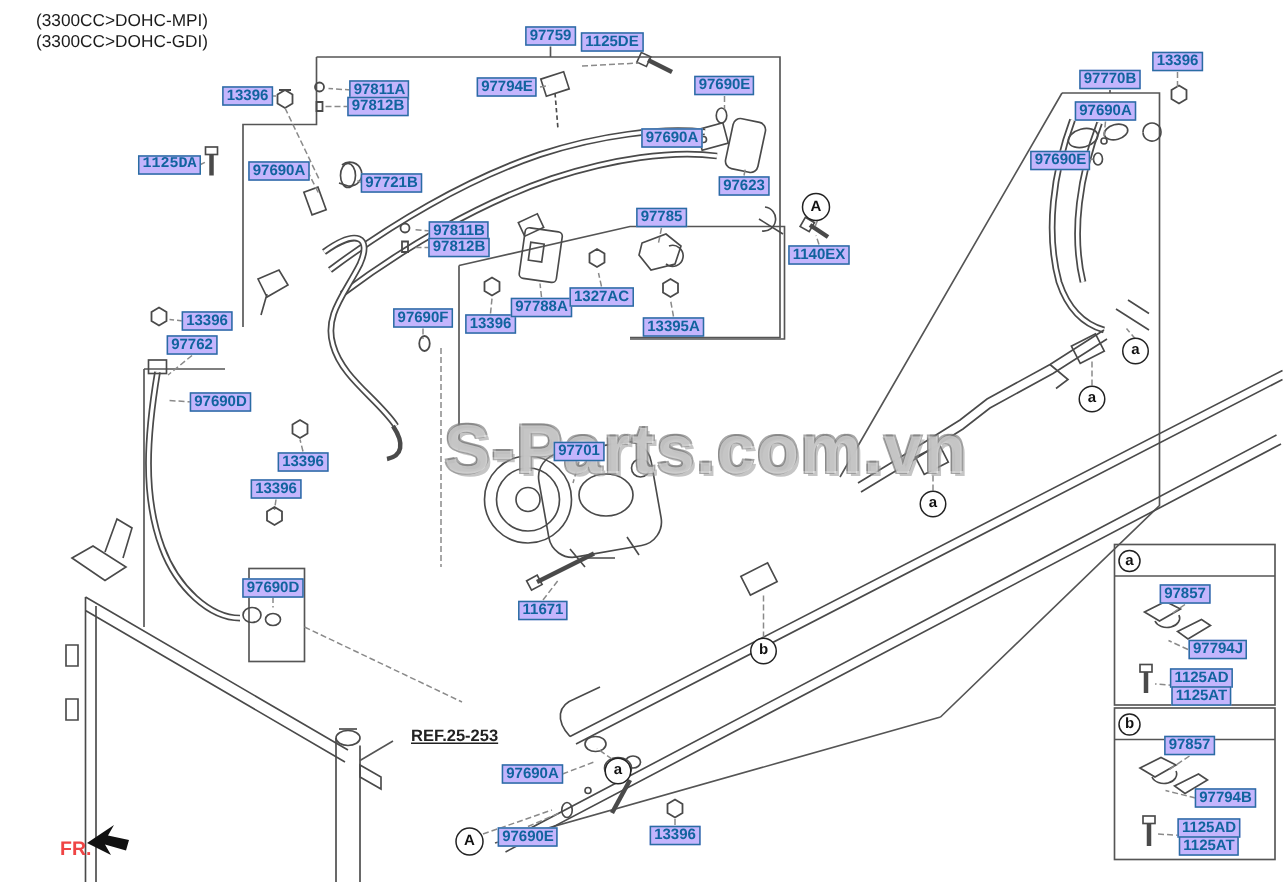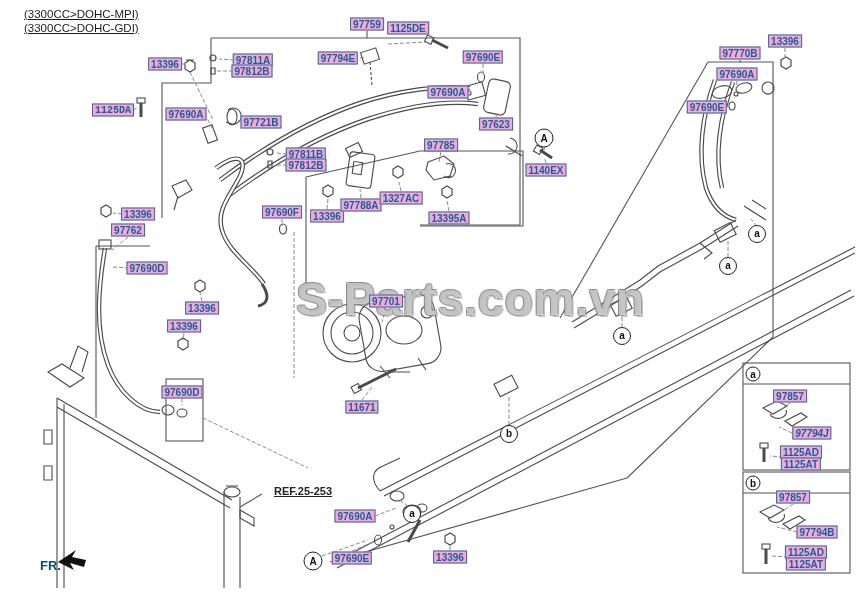--- a/index.html
+++ b/index.html
@@ -1,35 +1,35 @@
 <!DOCTYPE html>
 <html><head>
 <meta charset="utf-8">
 <style>
   html,body{margin:0;padding:0;background:#fff;}
   #stage{position:relative;width:858px;height:593px;background:#fff;overflow:hidden;
          font-family:"Liberation Sans",sans-serif;}
   #art{position:absolute;left:0;top:0;z-index:1;}
-  .hdr{position:absolute;z-index:4;font-size:11.5px;color:#1c1c1c;white-space:nowrap;text-decoration:underline;}
+  .hdr{position:absolute;z-index:4;font-size:11.5px;color:#1c1c1c;white-space:nowrap;}
   #watermark{position:absolute;z-index:2;left:296px;top:272px;width:280px;
              font-size:46px;font-weight:bold;letter-spacing:1px;white-space:nowrap;
              color:rgba(245,245,245,.55);
              text-shadow:2px 2px 0 rgba(150,150,150,.55), -1px -1px 0 rgba(120,120,120,.65),
                          1px -1px 0 rgba(120,120,120,.65), -1px 1px 0 rgba(120,120,120,.65);
              }
   .plabel{position:absolute;z-index:5;transform:translate(-50%,-50%);
-          border:1px solid #2a6da3;background:#f9a8d4;color:#11639e;
+          border:1px solid #2a6da3;background:#c4b5fd;color:#11639e;
           font-size:10px;font-weight:bold;line-height:11px;padding:0 2px;white-space:nowrap;}
   .marker{position:absolute;z-index:5;transform:translate(-50%,-50%);
           border:1px solid #222;border-radius:50%;background:#fff;color:#111;
           display:flex;align-items:center;justify-content:center;
           font-size:10px;font-weight:bold;line-height:1;}
   #ref-label{position:absolute;z-index:4;font-size:11px;font-weight:bold;color:#222;
              text-decoration:underline;white-space:nowrap;padding-left:26px;}
-  #fr{position:absolute;z-index:4;left:40px;top:558px;font-size:13px;font-weight:bold;color:#0c4a6e;}
+  #fr{position:absolute;z-index:4;left:40px;top:558px;font-size:13px;font-weight:bold;color:#ef4444;}
 </style>
 </head>
 <body>
 
 <div id="stage">
 
   <svg id="art" width="858" height="593" viewBox="0 0 858 593">
     <g fill="none" stroke="#4a4a4a" stroke-width="1.1">
 
       <g stroke="#555">
@@ -274,21 +274,21 @@
       <div class="plabel" style="left: 147px; top: 268px;">97690D</div>
       <div class="plabel" style="left: 202px; top: 308px;">13396</div>
       <div class="plabel" style="left: 184px; top: 326px;">13396</div>
       <div class="plabel" style="left: 182px; top: 392px;">97690D</div>
       <div class="plabel" style="left: 386px; top: 301px;">97701</div>
       <div class="plabel" style="left: 362px; top: 407px;">11671</div>
       <div class="plabel" style="left: 355px; top: 516px;">97690A</div>
       <div class="plabel" style="left: 352px; top: 558px;">97690E</div>
       <div class="plabel" style="left: 450px; top: 557px;">13396</div>
       <div class="plabel" style="left: 790px; top: 396px;">97857</div>
-      <div class="plabel" style="left: 812px; top: 433px; font-style: italic;">97794J</div>
+      <div class="plabel" style="left: 812px; top: 433px;">97794J</div>
       <div class="plabel" style="left: 801px; top: 452px;">1125AD</div>
       <div class="plabel" style="left: 801px; top: 464px;">1125AT</div>
       <div class="plabel" style="left: 793px; top: 497px;">97857</div>
       <div class="plabel" style="left: 817px; top: 532px;">97794B</div>
       <div class="plabel" style="left: 806px; top: 552px;">1125AD</div>
       <div class="plabel" style="left: 806px; top: 564px;">1125AT</div>
     </div>
   <div id="circles">
       <div class="marker" style="left: 544px; top: 138px; width: 17px; height: 17px;">A</div>
       <div class="marker" style="left: 313px; top: 561px; width: 17px; height: 17px;">A</div>

